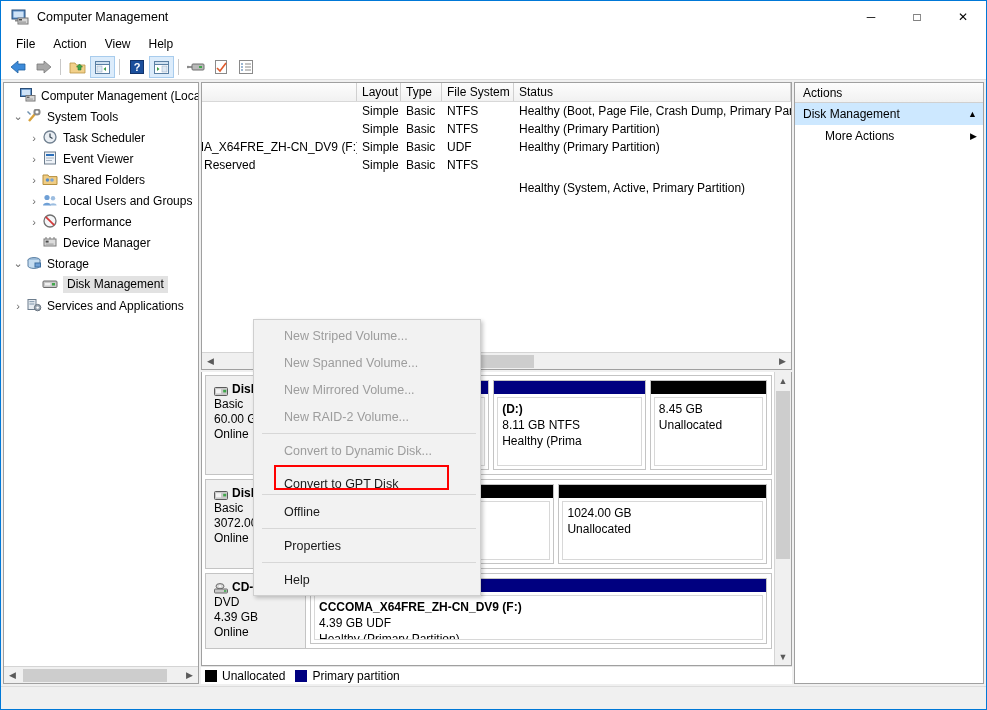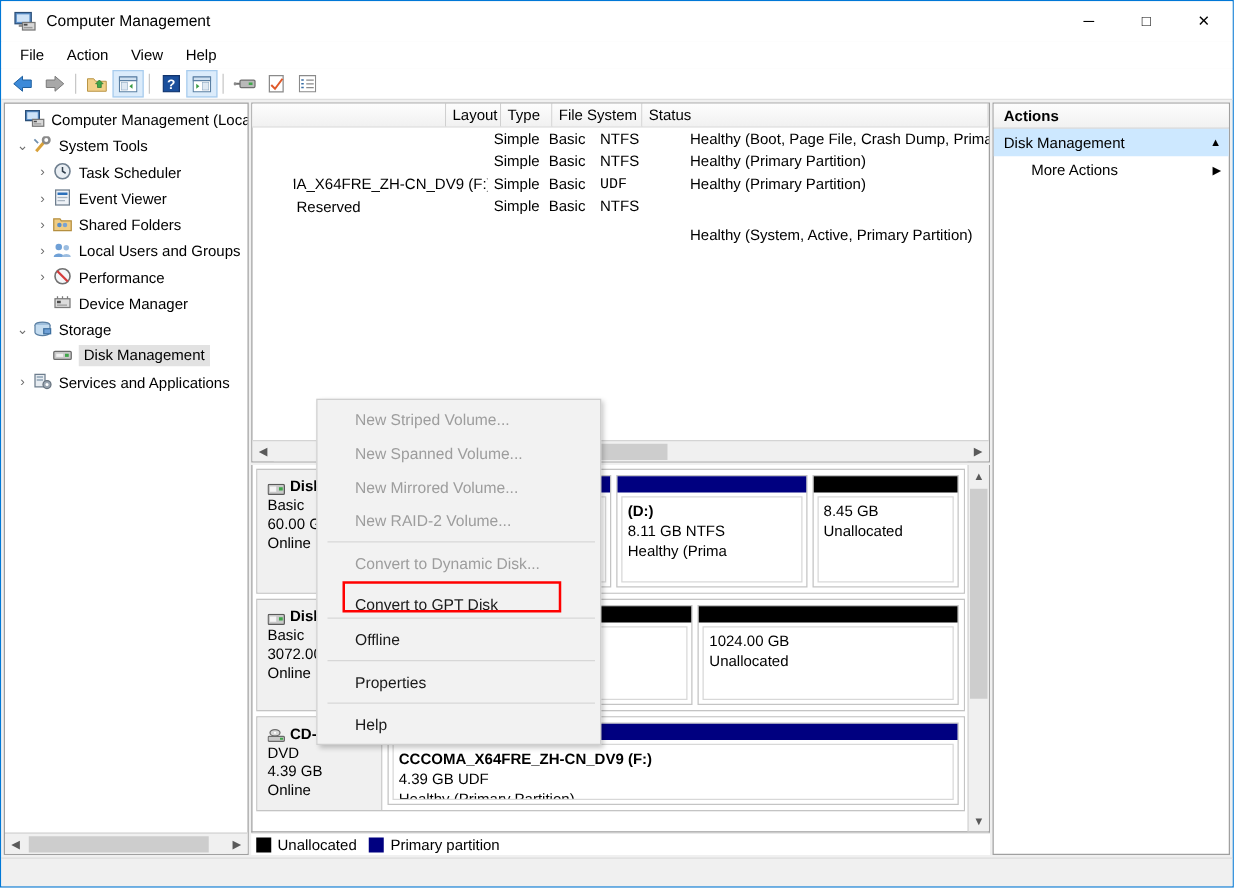--- a/index.html
+++ b/index.html
@@ -72,21 +72,21 @@
   }
   .vol-list {
     flex:0 0 288px; border:1px solid #a0a0a0; background:#ffffff;
     display:flex; flex-direction:column; min-height:0; position:relative;
   }
   .vol-header { height:19px; display:flex; background:#ffffff; border-bottom:1px solid #d8d8d8; flex:0 0 19px; }
   .vh-cell {
     border-right:1px solid #d0d0d0; background:linear-gradient(#fdfdfd,#f1f1f1);
     padding:2px 4px 0 5px; font-size:12px; white-space:nowrap; overflow:hidden;
   }
-  .vol-rows { flex:1 1 auto; overflow:hidden; position:relative;padding-left:33px; }
+  .vol-rows { flex:1 1 auto; overflow:hidden; position:relative; }
   .vol-row { height:18px; display:flex; align-items:center; font-size:12px; white-space:nowrap; }
   .vr-cell { padding-left:5px; overflow:hidden; white-space:nowrap; }
   .vol-hscroll { height:17px; flex:0 0 17px; background:#f0f0f0; border-top:1px solid #d4d4d4; display:flex; align-items:center; }
 
   
   .disk-pane {
     flex:1 1 auto; border:1px solid #a0a0a0; border-top:none; background:#ffffff;
     margin-top:2px; display:flex; min-height:0; position:relative;
   }
   .disk-scrollarea { flex:1 1 auto; overflow:hidden; padding:3px 2px 0 3px; min-width:0; }
@@ -111,21 +111,21 @@
   .legend-item { display:flex; align-items:center; margin-right:10px; }
 
   
   .actions-pane {
     width:190px; flex:0 0 190px; margin:2px 2px 2px 2px; background:#ffffff;
     border:1px solid #a0a0a0; display:flex; flex-direction:column;
   }
   .actions-title {
     height:20px; flex:0 0 20px; background:linear-gradient(#fdfdfd,#f1f1f1);
     border-bottom:1px solid #d0d0d0; display:flex; align-items:center;
-    padding-left:8px; font-weight:bold; font-size:12px;
+    padding-left:8px; font-weight:normal; font-size:12px;
   }
   .act-row {
     height:22px; display:flex; align-items:center; padding:0 6px 0 8px; font-size:12px;
   }
   .act-row.sel { background:#cde8ff; }
   .act-row .act-label { flex:1 1 auto; }
   .act-arrow { font-size:9px; color:#000; }
   .act-sub { padding-left:30px; }
 
   
@@ -393,21 +393,21 @@
               <div class="vr-cell" style="width: 155px; flex: 0 0 155px; padding-left: 0px; text-indent: -8px;"></div>
               <div class="vr-cell" style="width: 44px; flex: 0 0 44px;">Simple</div>
               <div class="vr-cell" style="width: 41px; flex: 0 0 41px;">Basic</div>
               <div class="vr-cell" style="width: 72px; flex: 0 0 72px;">NTFS</div>
               <div class="vr-cell" style="flex: 1 1 auto;">Healthy (Primary Partition)</div>
             </div>
             <div class="vol-row">
               <div class="vr-cell" style="width: 155px; flex: 0 0 155px; padding-left: 0px; text-indent: -8px;">MA_X64FRE_ZH-CN_DV9 (F:)</div>
               <div class="vr-cell" style="width: 44px; flex: 0 0 44px;">Simple</div>
               <div class="vr-cell" style="width: 41px; flex: 0 0 41px;">Basic</div>
-              <div class="vr-cell" style="width: 72px; flex: 0 0 72px; font-family: Liberation Mono, monospace;">UDF</div>
+              <div class="vr-cell" style="width: 72px; flex: 0 0 72px;">UDF</div>
               <div class="vr-cell" style="flex: 1 1 auto;">Healthy (Primary Partition)</div>
             </div>
             <div class="vol-row">
               <div class="vr-cell" style="width: 155px; flex: 0 0 155px; padding-left: 0px; text-indent: -8px;">n Reserved</div>
               <div class="vr-cell" style="width: 44px; flex: 0 0 44px;">Simple</div>
               <div class="vr-cell" style="width: 41px; flex: 0 0 41px;">Basic</div>
               <div class="vr-cell" style="width: 72px; flex: 0 0 72px;">NTFS</div>
               <div class="vr-cell" style="flex: 1 1 auto; margin-top: 46px;">Healthy (System, Active, Primary Partition)</div>
             </div>
           </div>

